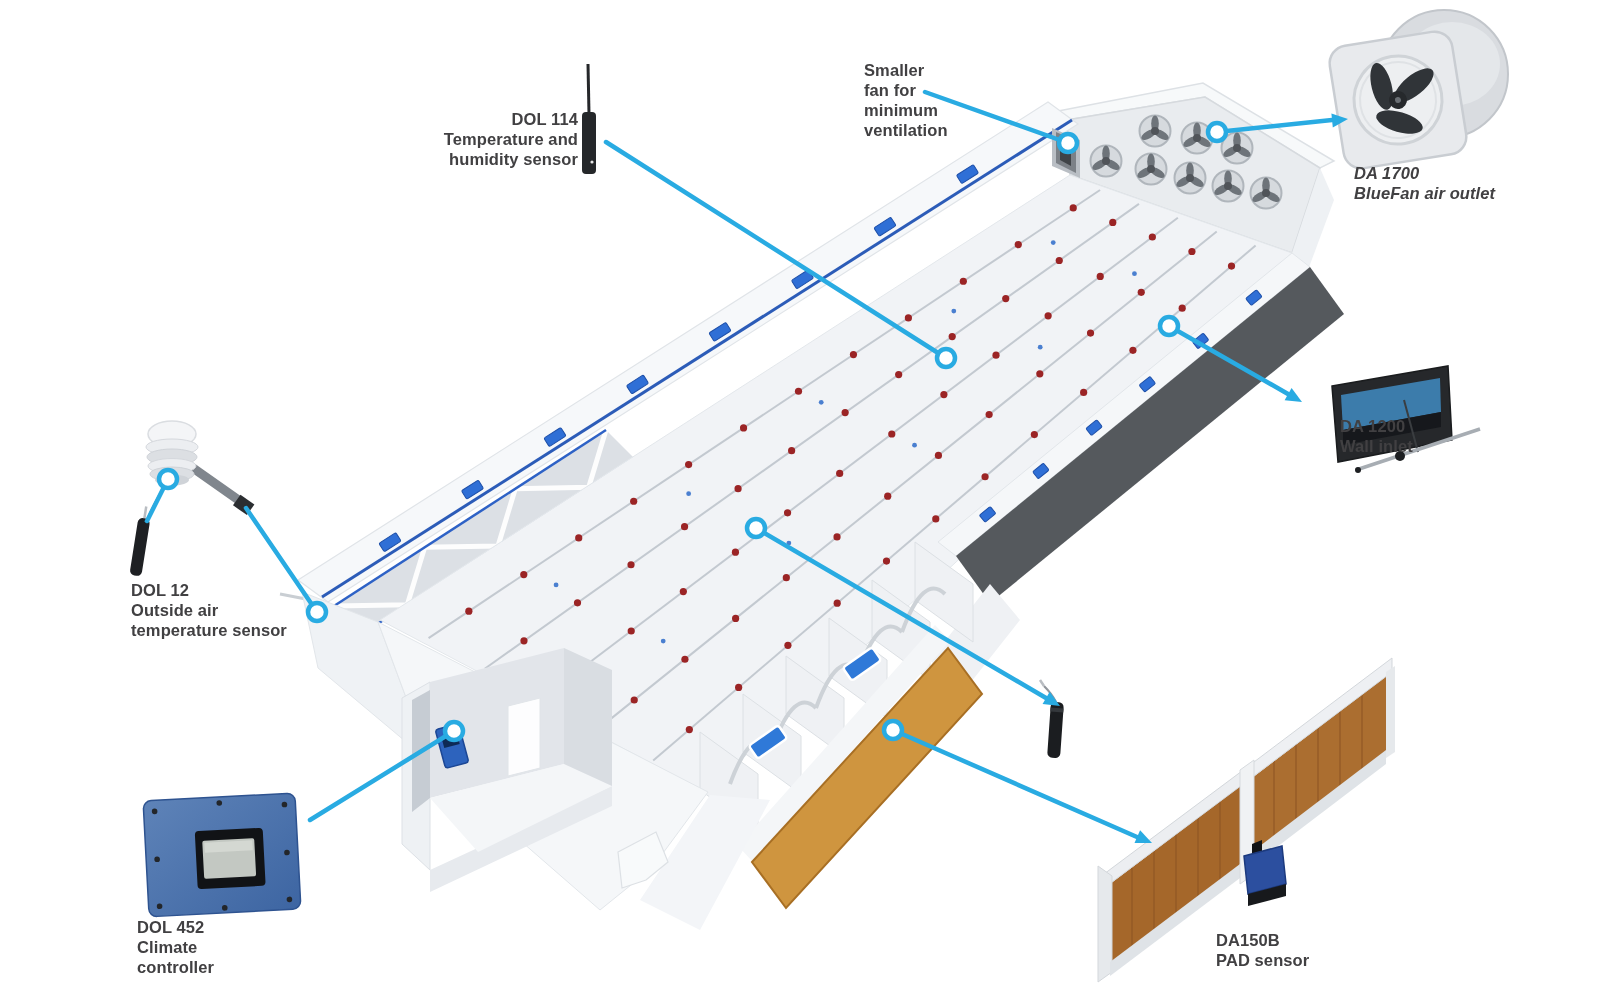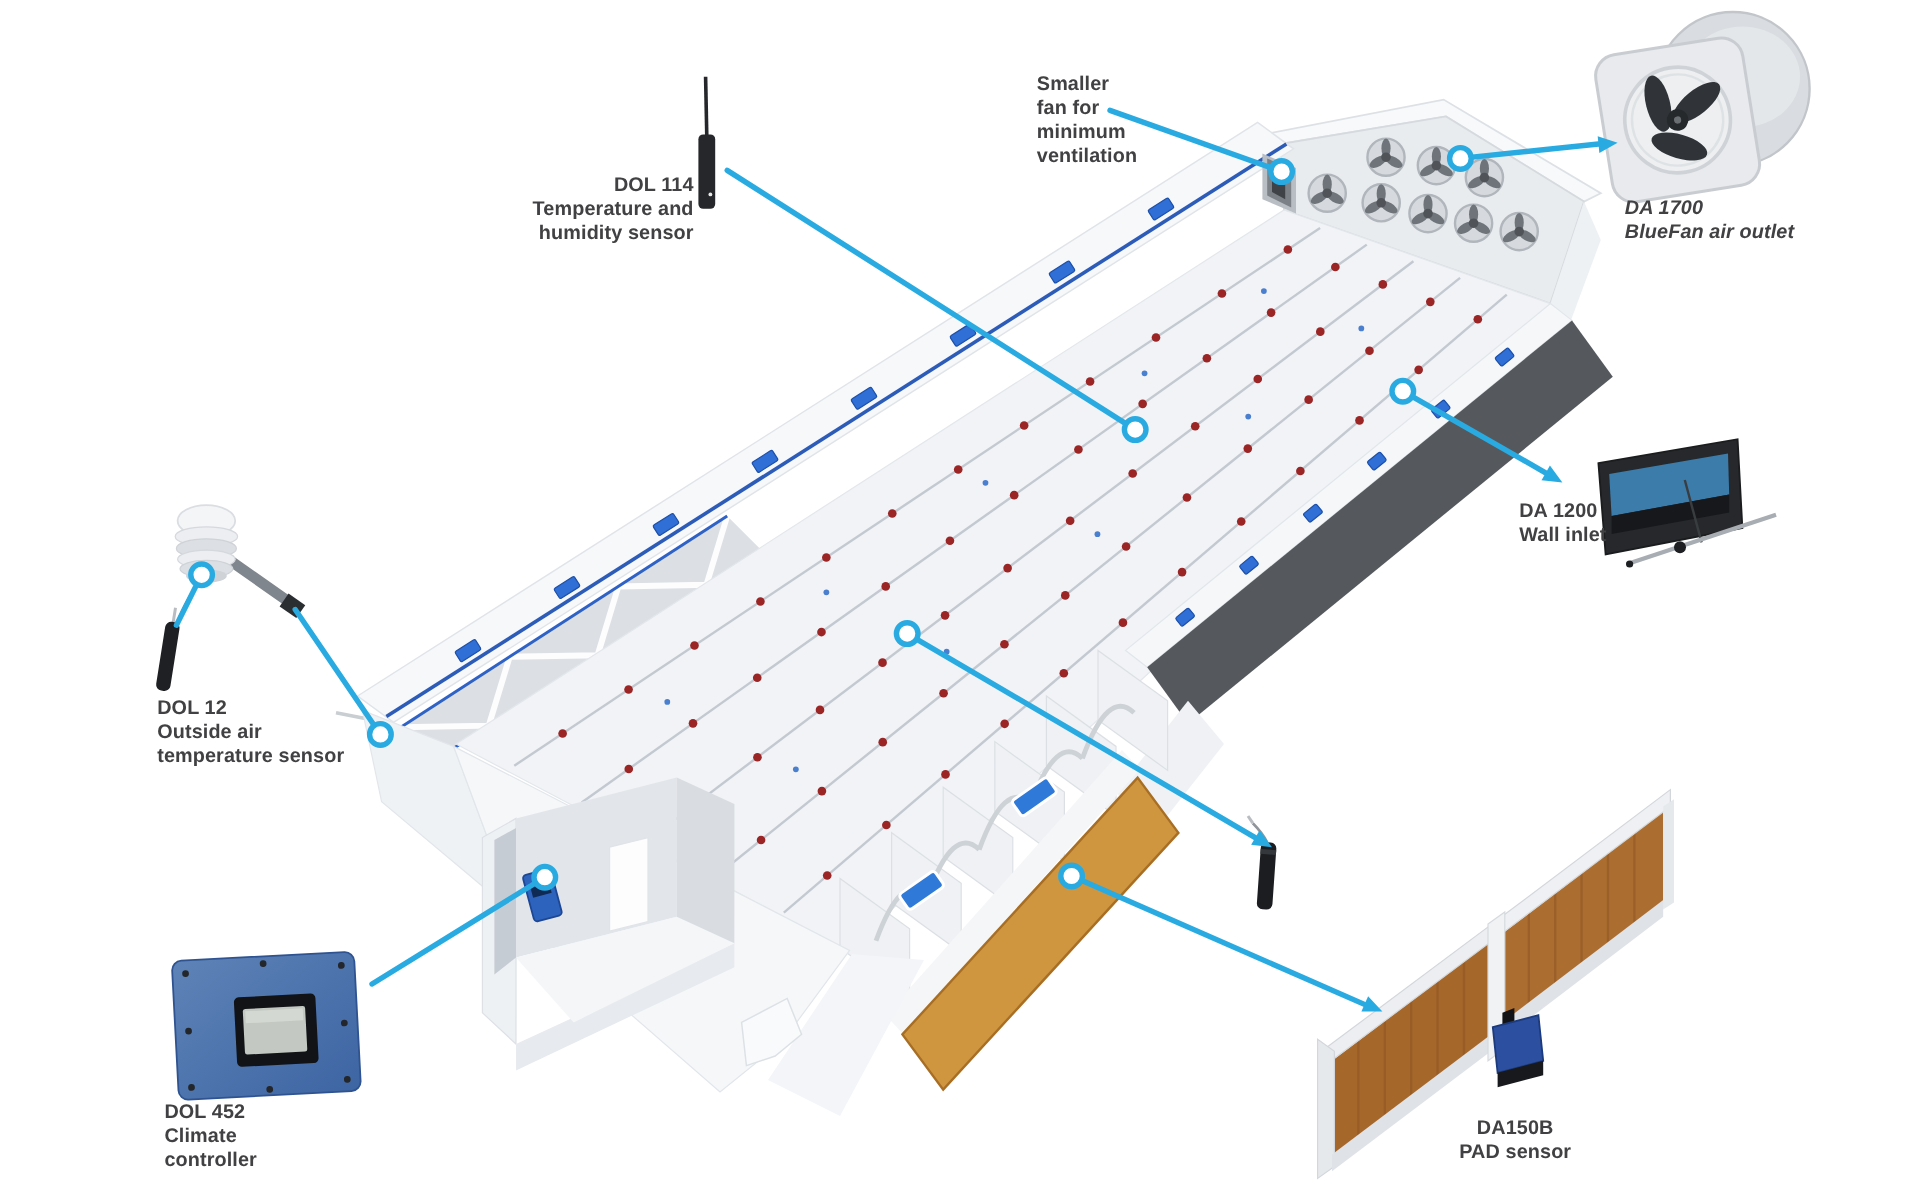--- a/index.html
+++ b/index.html
@@ -384,53 +384,53 @@
     <circle cx="1217" cy="132" r="9"></circle>
     <circle cx="1169" cy="326" r="9"></circle>
     <circle cx="168" cy="479" r="9"></circle>
     <circle cx="317" cy="612" r="9"></circle>
     <circle cx="454" cy="731" r="9"></circle>
     <circle cx="756" cy="528" r="9"></circle>
     <circle cx="893" cy="730" r="9"></circle>
   </g>
 </svg>
 
-  <div class="callout-label right" style="left:398px;top:109px;width:180px;margin-top:35px;">
+  <div class="callout-label right" style="left:398px;top:109px;width:180px;">
     <div>DOL 114</div>
     <div>Temperature and</div>
     <div>humidity sensor</div>
   </div>
 
   <div class="callout-label" style="left:864px;top:60px;">
     <div>Smaller</div>
     <div>fan for</div>
     <div>minimum</div>
     <div>ventilation</div>
   </div>
 
   <div class="callout-label" style="left:1354px;top:163px;font-style:italic;">
     <div>DA 1700</div>
     <div>BlueFan air outlet</div>
   </div>
 
-  <div class="callout-label" style="left:1266px;top:416px;">
+  <div class="callout-label" style="left:1340px;top:416px;">
     <div>DA 1200</div>
     <div>Wall inlet</div>
   </div>
 
   <div class="callout-label" style="left:131px;top:580px;">
     <div>DOL 12</div>
     <div>Outside air</div>
     <div>temperature sensor</div>
   </div>
 
 
   <div class="callout-label" style="left:137px;top:917px;">
     <div>DOL 452</div>
     <div>Climate</div>
     <div>controller</div>
   </div>
 
-  <div class="callout-label" style="left:1216px;top:930px;text-align:center;">
+  <div class="callout-label" style="left:1216px;top:930px;">
     <div>DA150B</div>
     <div>PAD sensor</div>
   </div>
 </div>
 
 </body></html>

